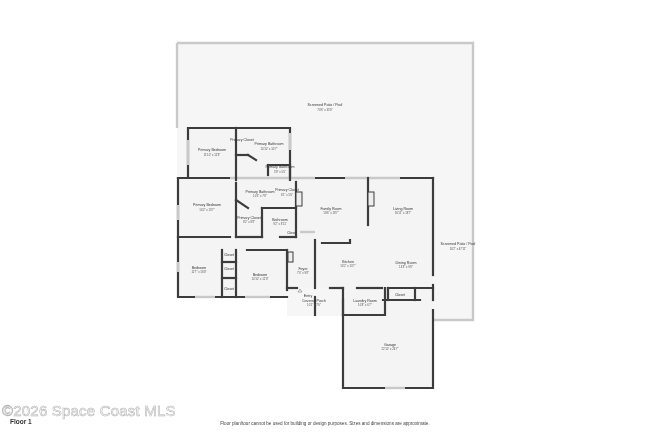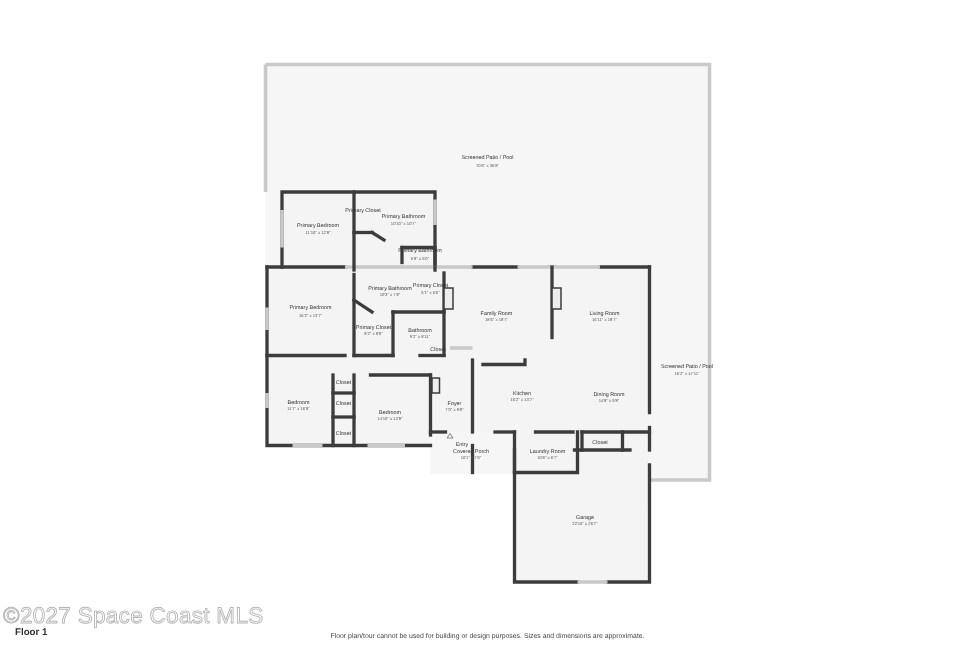--- a/index.html
+++ b/index.html
@@ -137,15 +137,15 @@
     <text class="lbl" x="314" y="302">Covered Porch</text>
     <text class="dim" x="314" y="306">10'1" x 7'6"</text>
     <text class="lbl" x="365" y="302">Laundry Room</text>
     <text class="dim" x="365" y="306">10'8" x 6'7"</text>
     <text class="lbl" x="400" y="296">Closet</text>
     <text class="lbl" x="390" y="346">Garage</text>
     <text class="dim" x="390" y="350">22'10" x 26'7"</text>
   </g>
 </svg>
 
-<div class="watermark">©2027 Space Coast MLS</div>
+<div class="watermark">©2026 Space Coast MLS</div>
 <div class="floor-label">Floor 1</div>
 <div class="disclaimer">Floor plan/tour cannot be used for building or design purposes. Sizes and dimensions are approximate.</div>
 
 </body></html>

